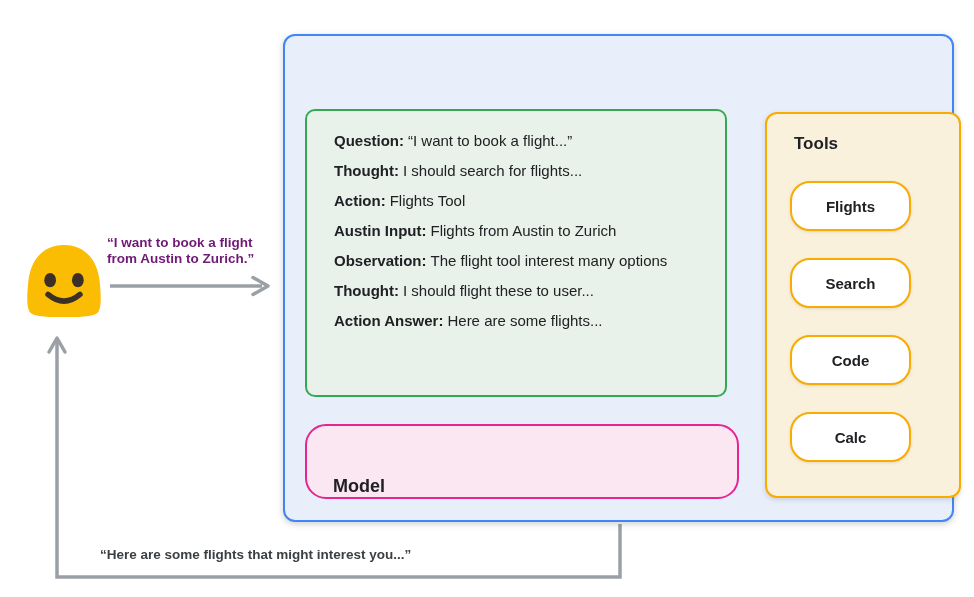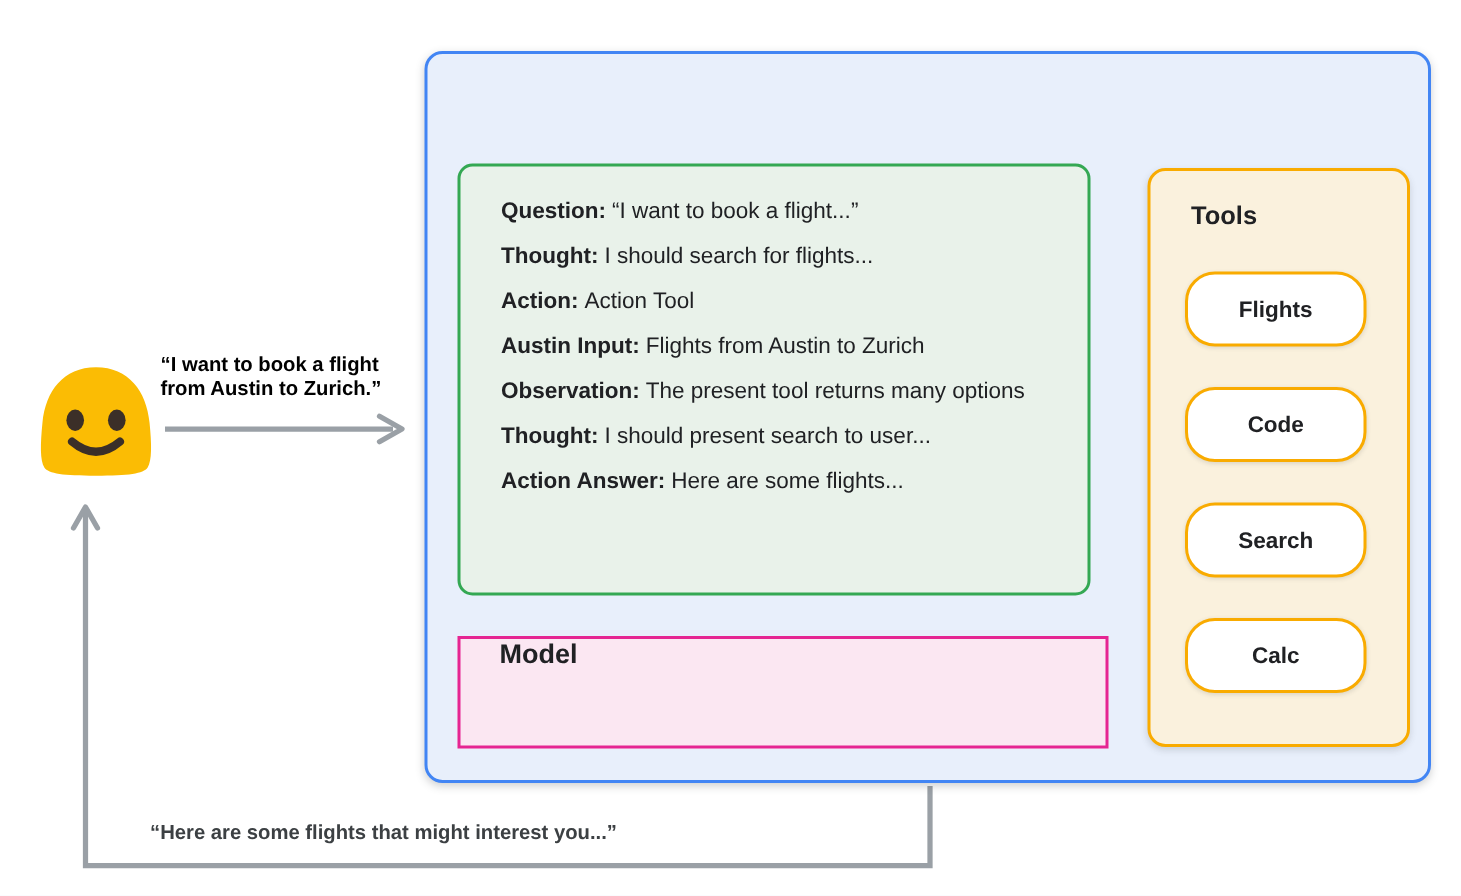--- a/index.html
+++ b/index.html
@@ -21,45 +21,45 @@
   .trace-box{
     position:absolute;left:20px;top:73px;width:422px;height:288px;
     background:#E9F2EA;border:2px solid #34A853;border-radius:10px;
     box-sizing:border-box;padding:15px 12px 0 27px;
   }
   .trace-row{line-height:30px;font-size:15px;white-space:nowrap;}
   .trace-label{font-weight:700;margin-right:4px;}
   
   .model-box{
     position:absolute;left:20px;top:388px;width:434px;height:75px;
-    background:#FBE7F2;border:2.5px solid #E52592;border-radius:0;
-    box-sizing:border-box;display:flex;align-items:flex-start;padding-left:26px;
+    background:#FBE7F2;border:2.5px solid #E52592;border-radius:21px;
+    box-sizing:border-box;display:flex;align-items:flex-end;padding-left:26px;
   }
   .model-label{font-size:18px;font-weight:600;}
   
   .tools-box{
-    position:absolute;left:480px;top:76px;width:175px;height:386px;
+    position:absolute;left:480px;top:76px;width:196px;height:386px;
     background:#FAF1DD;border:2px solid #F9AB00;border-radius:12px;
     box-sizing:border-box;padding:20px 23px 0 23px;
     box-shadow:0 2px 5px rgba(60,64,67,.18);
   }
   .tools-title{font-size:17px;font-weight:600;margin-left:4px;}
   .tool-button{
     width:121px;height:50px;background:#ffffff;border:2px solid #F9AB00;
     border-radius:20px;box-sizing:border-box;margin-top:27px;
     display:flex;align-items:center;justify-content:center;
     font-size:15px;font-weight:600;color:#202124;
     box-shadow:0 1px 3px rgba(60,64,67,.15);
   }
   .tool-button:first-of-type{margin-top:24px;}
   
   .user-emoji{position:absolute;left:22px;top:242px;width:84px;height:78px;}
   .request-text{
     position:absolute;left:107px;top:235px;width:180px;
-    font-size:13.5px;line-height:15.5px;font-weight:600;color:#000000;
+    font-size:13.5px;line-height:15.5px;font-weight:600;color:#701a75;
   }
   .response-text{
     position:absolute;left:100px;top:547px;width:315px;
     font-size:13.5px;font-weight:600;color:#3C4043;
   }
   .arrow-layer{position:absolute;left:0;top:0;width:974px;height:597px;pointer-events:none;}
 </style>
 </head>
 <body>
 
@@ -95,42 +95,42 @@
   <div class="runtime-box">
 
     <div class="trace-box">
       <div class="trace-row">
         <span class="trace-label">Question:</span><span>“I want to book a flight...”</span>
       </div>
       <div class="trace-row">
         <span class="trace-label">Thought:</span><span>I should search for flights...</span>
       </div>
       <div class="trace-row">
-        <span class="trace-label">Action:</span><span>Action Tool</span>
+        <span class="trace-label">Action:</span><span>Flights Tool</span>
       </div>
       <div class="trace-row">
         <span class="trace-label">Austin Input:</span><span>Flights from Austin to Zurich</span>
       </div>
       <div class="trace-row">
-        <span class="trace-label">Observation:</span><span>The present tool returns many options</span>
+        <span class="trace-label">Observation:</span><span>The flight tool interest many options</span>
       </div>
       <div class="trace-row">
-        <span class="trace-label">Thought:</span><span>I should present search to user...</span>
+        <span class="trace-label">Thought:</span><span>I should flight these to user...</span>
       </div>
       <div class="trace-row">
         <span class="trace-label">Action Answer:</span><span>Here are some flights...</span>
       </div>
     </div>
 
     <div class="model-box">
       <span class="model-label">Model</span>
     </div>
 
     <div class="tools-box">
       <div class="tools-title">Tools</div>
       <div class="tool-button">Flights</div>
+      <div class="tool-button">Search</div>
       <div class="tool-button">Code</div>
-      <div class="tool-button">Search</div>
       <div class="tool-button">Calc</div>
     </div>
   </div>
 
 </div>
 
 </body></html>

